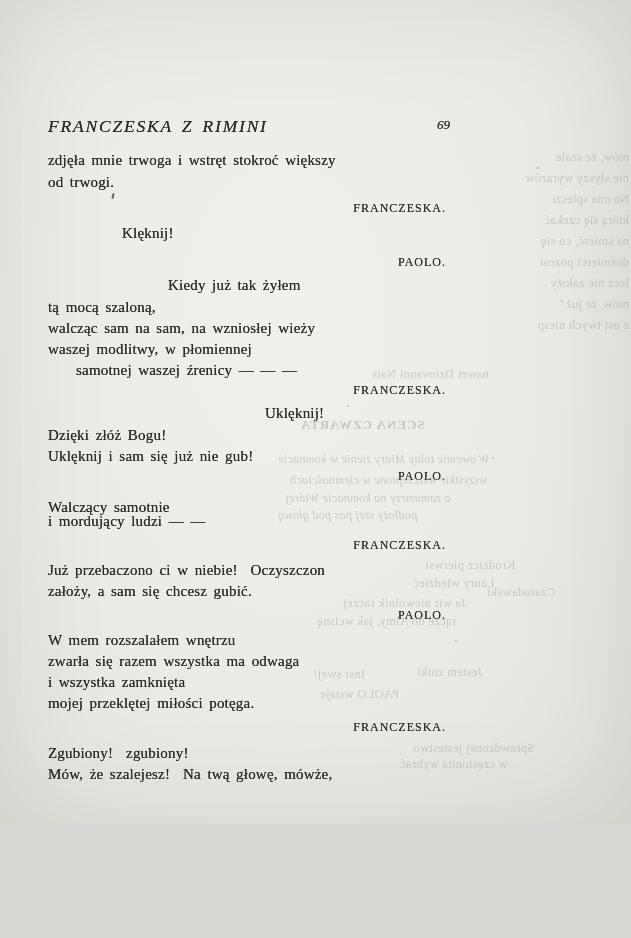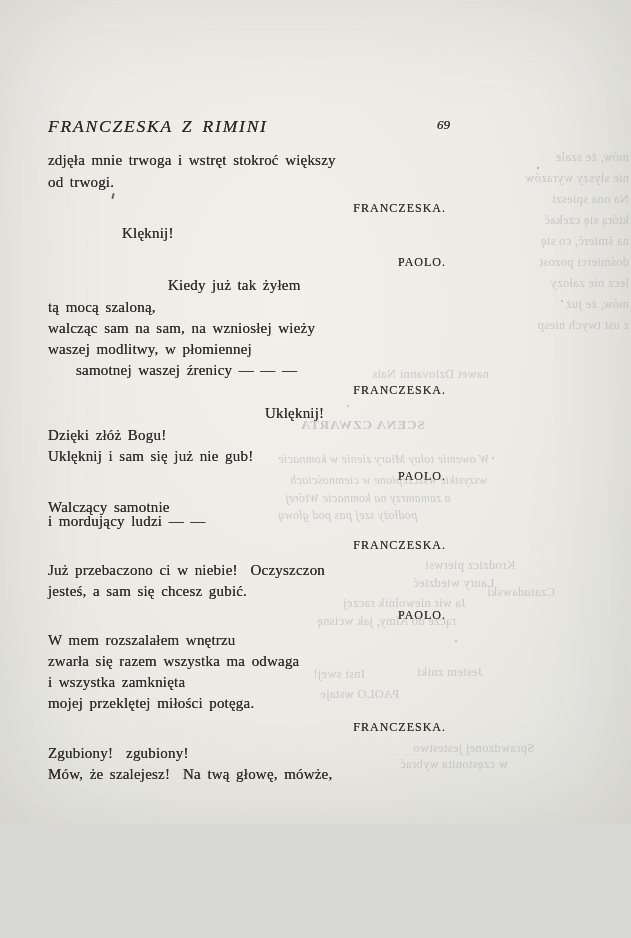--- a/index.html
+++ b/index.html
@@ -102,21 +102,21 @@
   <div class="line" style="top:403px;left:265px;">Uklęknij!</div>
   <div class="line" style="top:425px;left:48px;">Dzięki złóż Bogu!</div>
   <div class="line" style="top:446px;left:48px;">Uklęknij i sam się już nie gub!</div>
 
   <div class="speaker" style="top:469px;">PAOLO.</div>
   <div class="line" style="top:497px;left:48px;">Walczący samotnie</div>
   <div class="line" style="top:511px;left:48px;">i mordujący ludzi — —</div>
 
   <div class="speaker" style="top:538px;">FRANCZESKA.</div>
   <div class="line" style="top:560px;left:48px;">Już przebaczono ci w niebie!  Oczyszczon</div>
-  <div class="line" style="top:581px;left:48px;">jesteś, a sam się chcesz gubić.</div>
+  <div class="line" style="top:581px;left:48px;">założy, a sam się chcesz gubić.</div>
 
   <div class="speaker" style="top:608px;">PAOLO.</div>
   <div class="line" style="top:630px;left:48px;">W mem rozszalałem wnętrzu</div>
   <div class="line" style="top:651px;left:48px;">zwarła się razem wszystka ma odwaga</div>
   <div class="line" style="top:672px;left:48px;">i wszystka zamknięta</div>
   <div class="line" style="top:693px;left:48px;">mojej przeklętej miłości potęga.</div>
 
   <div class="speaker" style="top:720px;">FRANCZESKA.</div>
   <div class="line" style="top:743px;left:48px;">Zgubiony!  zgubiony!</div>
   <div class="line" style="top:764px;left:48px;">Mów, że szalejesz!  Na twą głowę, mówże,</div>

